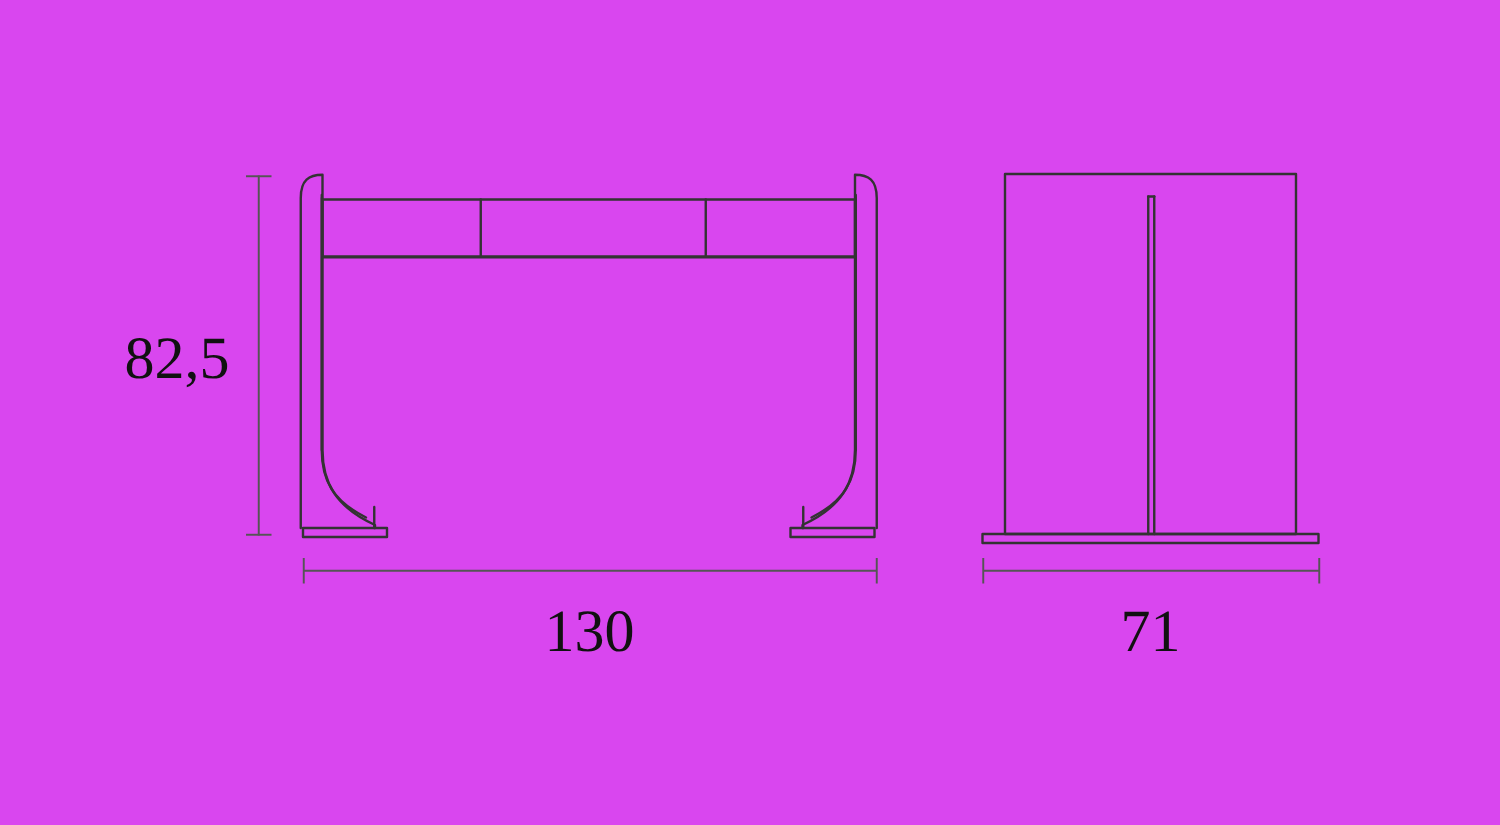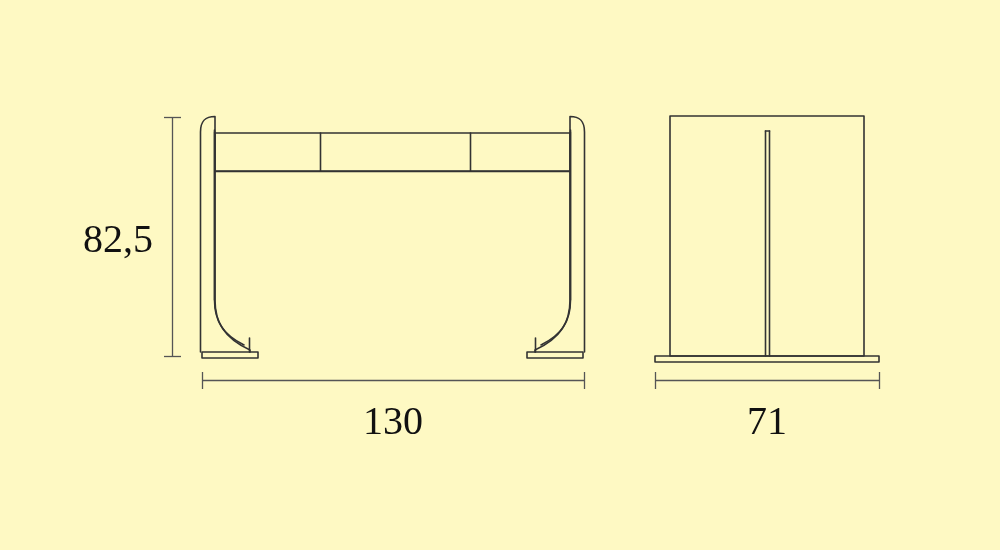--- a/index.html
+++ b/index.html
@@ -8,21 +8,21 @@
     padding: 0;
     background: #ffffff;
   }
   body {
     font-family: "Liberation Serif", "DejaVu Serif", serif;
   }
   #drawing-canvas {
     position: relative;
     width: 1000px;
     height: 550px;
-    background: #fef9c3;
+    background: #d946ef;
     overflow: hidden;
   }
   #drawing-canvas svg {
     display: block;
     position: absolute;
     top: 0;
     left: 0;
   }
   .dim-text {
     font-family: "Liberation Serif", "DejaVu Serif", serif;

